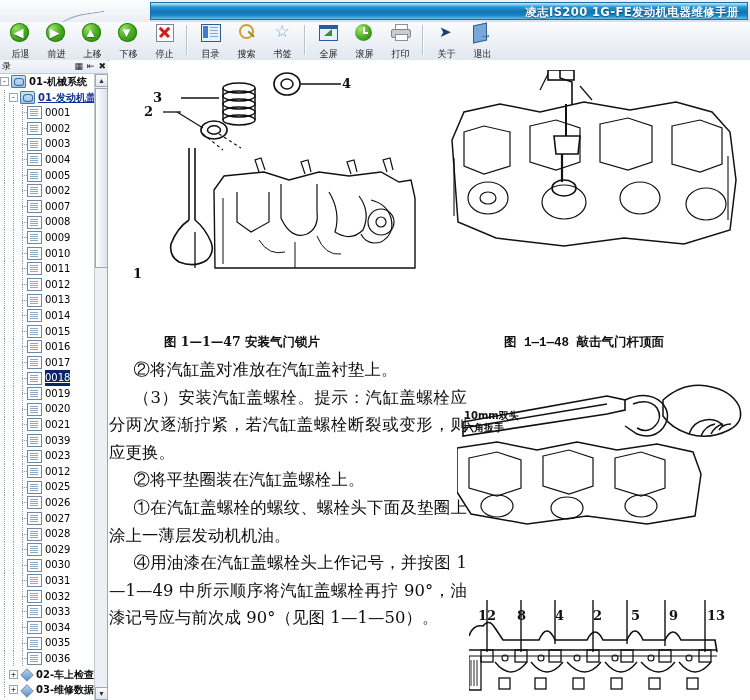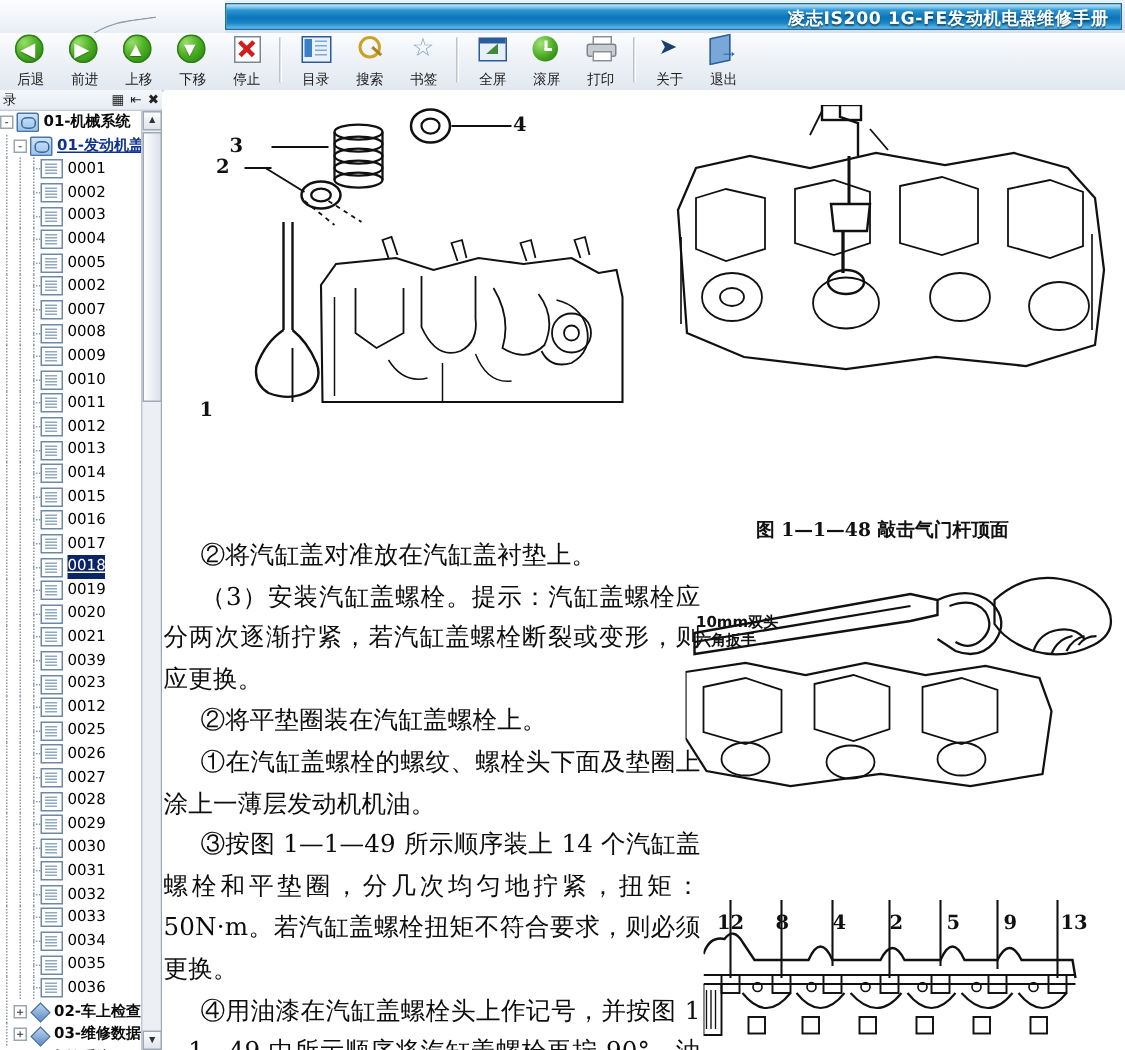--- a/index.html
+++ b/index.html
@@ -713,20 +713,21 @@
         <g stroke="#111" stroke-width="1.2" stroke-dasharray="3,3" fill="none">
           <path d="M84 62 L104 78"></path>
           <path d="M100 62 L122 76"></path>
         </g>
       </svg>
       <span class="numlbl" style="left:24px;top:206px;">1</span>
       <span class="numlbl" style="left:35px;top:44px;">2</span>
       <span class="numlbl" style="left:44px;top:30px;">3</span>
       <span class="numlbl" style="left:233px;top:16px;">4</span>
 
+      <div class="cap" style="left:55px;top:274px;">图 1—1—47  安装气门锁片</div>
 
       <svg width="300" height="200" viewBox="0 0 300 200" style="position:absolute;left:335px;top:10px;">
         <g fill="none" stroke="#111" stroke-width="1.5">
           <path d="M8 70 L20 42 L56 34 L96 42 L140 32 L186 40 L232 32 L268 42 L286 62
                    L292 110 L286 160 L240 174 L180 168 L120 176 L52 168 L14 152 Z"></path>
           <path d="M20 62 L40 56 L66 62 L66 96 L40 104 L20 96 Z" stroke-width="1.2"></path>
           <path d="M86 56 L112 50 L136 58 L136 92 L112 100 L86 92 Z" stroke-width="1.2"></path>
           <path d="M156 54 L184 48 L208 56 L208 92 L184 100 L156 92 Z" stroke-width="1.2"></path>
           <path d="M228 56 L256 50 L278 58 L278 94 L256 102 L228 94 Z" stroke-width="1.2"></path>
           <ellipse cx="44" cy="128" rx="20" ry="16" stroke-width="1.2"></ellipse>
@@ -740,21 +741,21 @@
           <path d="M122 34 L122 66" stroke-width="2"></path>
           <path d="M110 66 L136 66 L134 84 L112 84 Z" stroke-width="1.6"></path>
           <path d="M118 84 L118 112" stroke-width="2.2"></path>
           <ellipse cx="120" cy="118" rx="12" ry="8" stroke-width="1.6"></ellipse>
           <path d="M96 20 L104 4" stroke-width="1.2"></path>
           <path d="M136 16 L148 30" stroke-width="1.2"></path>
           <path d="M10 88 L10 146" stroke-width="1.1"></path>
           <path d="M284 86 L284 150" stroke-width="1.1"></path>
         </g>
       </svg>
-      <div class="cap" style="left:395px;top:285px;">图 1—1—48  敲击气门杆顶面</div>
+      <div class="cap" style="left:395px;top:274px;font-family:Liberation Mono, monospace;">图 1—1—48  敲击气门杆顶面</div>
 
       <svg width="290" height="175" viewBox="0 0 290 175" style="position:absolute;left:348px;top:296px;">
         <g fill="none" stroke="#111" stroke-width="1.5">
 
           <path d="M6 66 L150 40 L168 44 L168 54 L150 58 L6 80 Z" stroke-width="1.6"></path>
           <path d="M6 72 L150 48"></path>
 
           <path d="M168 44 Q190 34 204 46 Q216 58 206 72 Q196 84 180 78 L168 70"></path>
           <path d="M176 48 Q192 42 200 52 Q206 62 198 70 Q190 78 180 72"></path>
 
@@ -846,20 +847,19 @@
           <span class="numlbl" style="left: 560px; top: 548px;">9</span>
           <span class="numlbl" style="left: 598px; top: 548px;">13</span>
         </div>
       <div id="bolt-bot-nums"></div>
 
       <div class="bodytext" id="body-col">
           <p class="ind">②将汽缸盖对准放在汽缸盖衬垫上。</p>
           <p class="ind">（3）安装汽缸盖螺栓。提示：汽缸盖螺栓应分两次逐渐拧紧，若汽缸盖螺栓断裂或变形，则应更换。</p>
           <p class="ind">②将平垫圈装在汽缸盖螺栓上。</p>
           <p class="ind">①在汽缸盖螺栓的螺纹、螺栓头下面及垫圈上涂上一薄层发动机机油。</p>
-          <p class="ind">③按图 1—1—49 所示顺序装上 14 个汽缸盖螺栓和平垫圈，分几次均匀地拧紧，扭矩：50N·m。若汽缸盖螺栓扭矩不符合要求，则必须更换。</p>
           <p class="ind">④用油漆在汽缸盖螺栓头上作记号，并按图 1—1—49 中所示顺序将汽缸盖螺栓再拧 90°，油漆记号应与前次成 90°（见图 1—1—50）。</p>
         </div>
 
     </div>
   </div>
 
 </div>
 
 </body></html>

